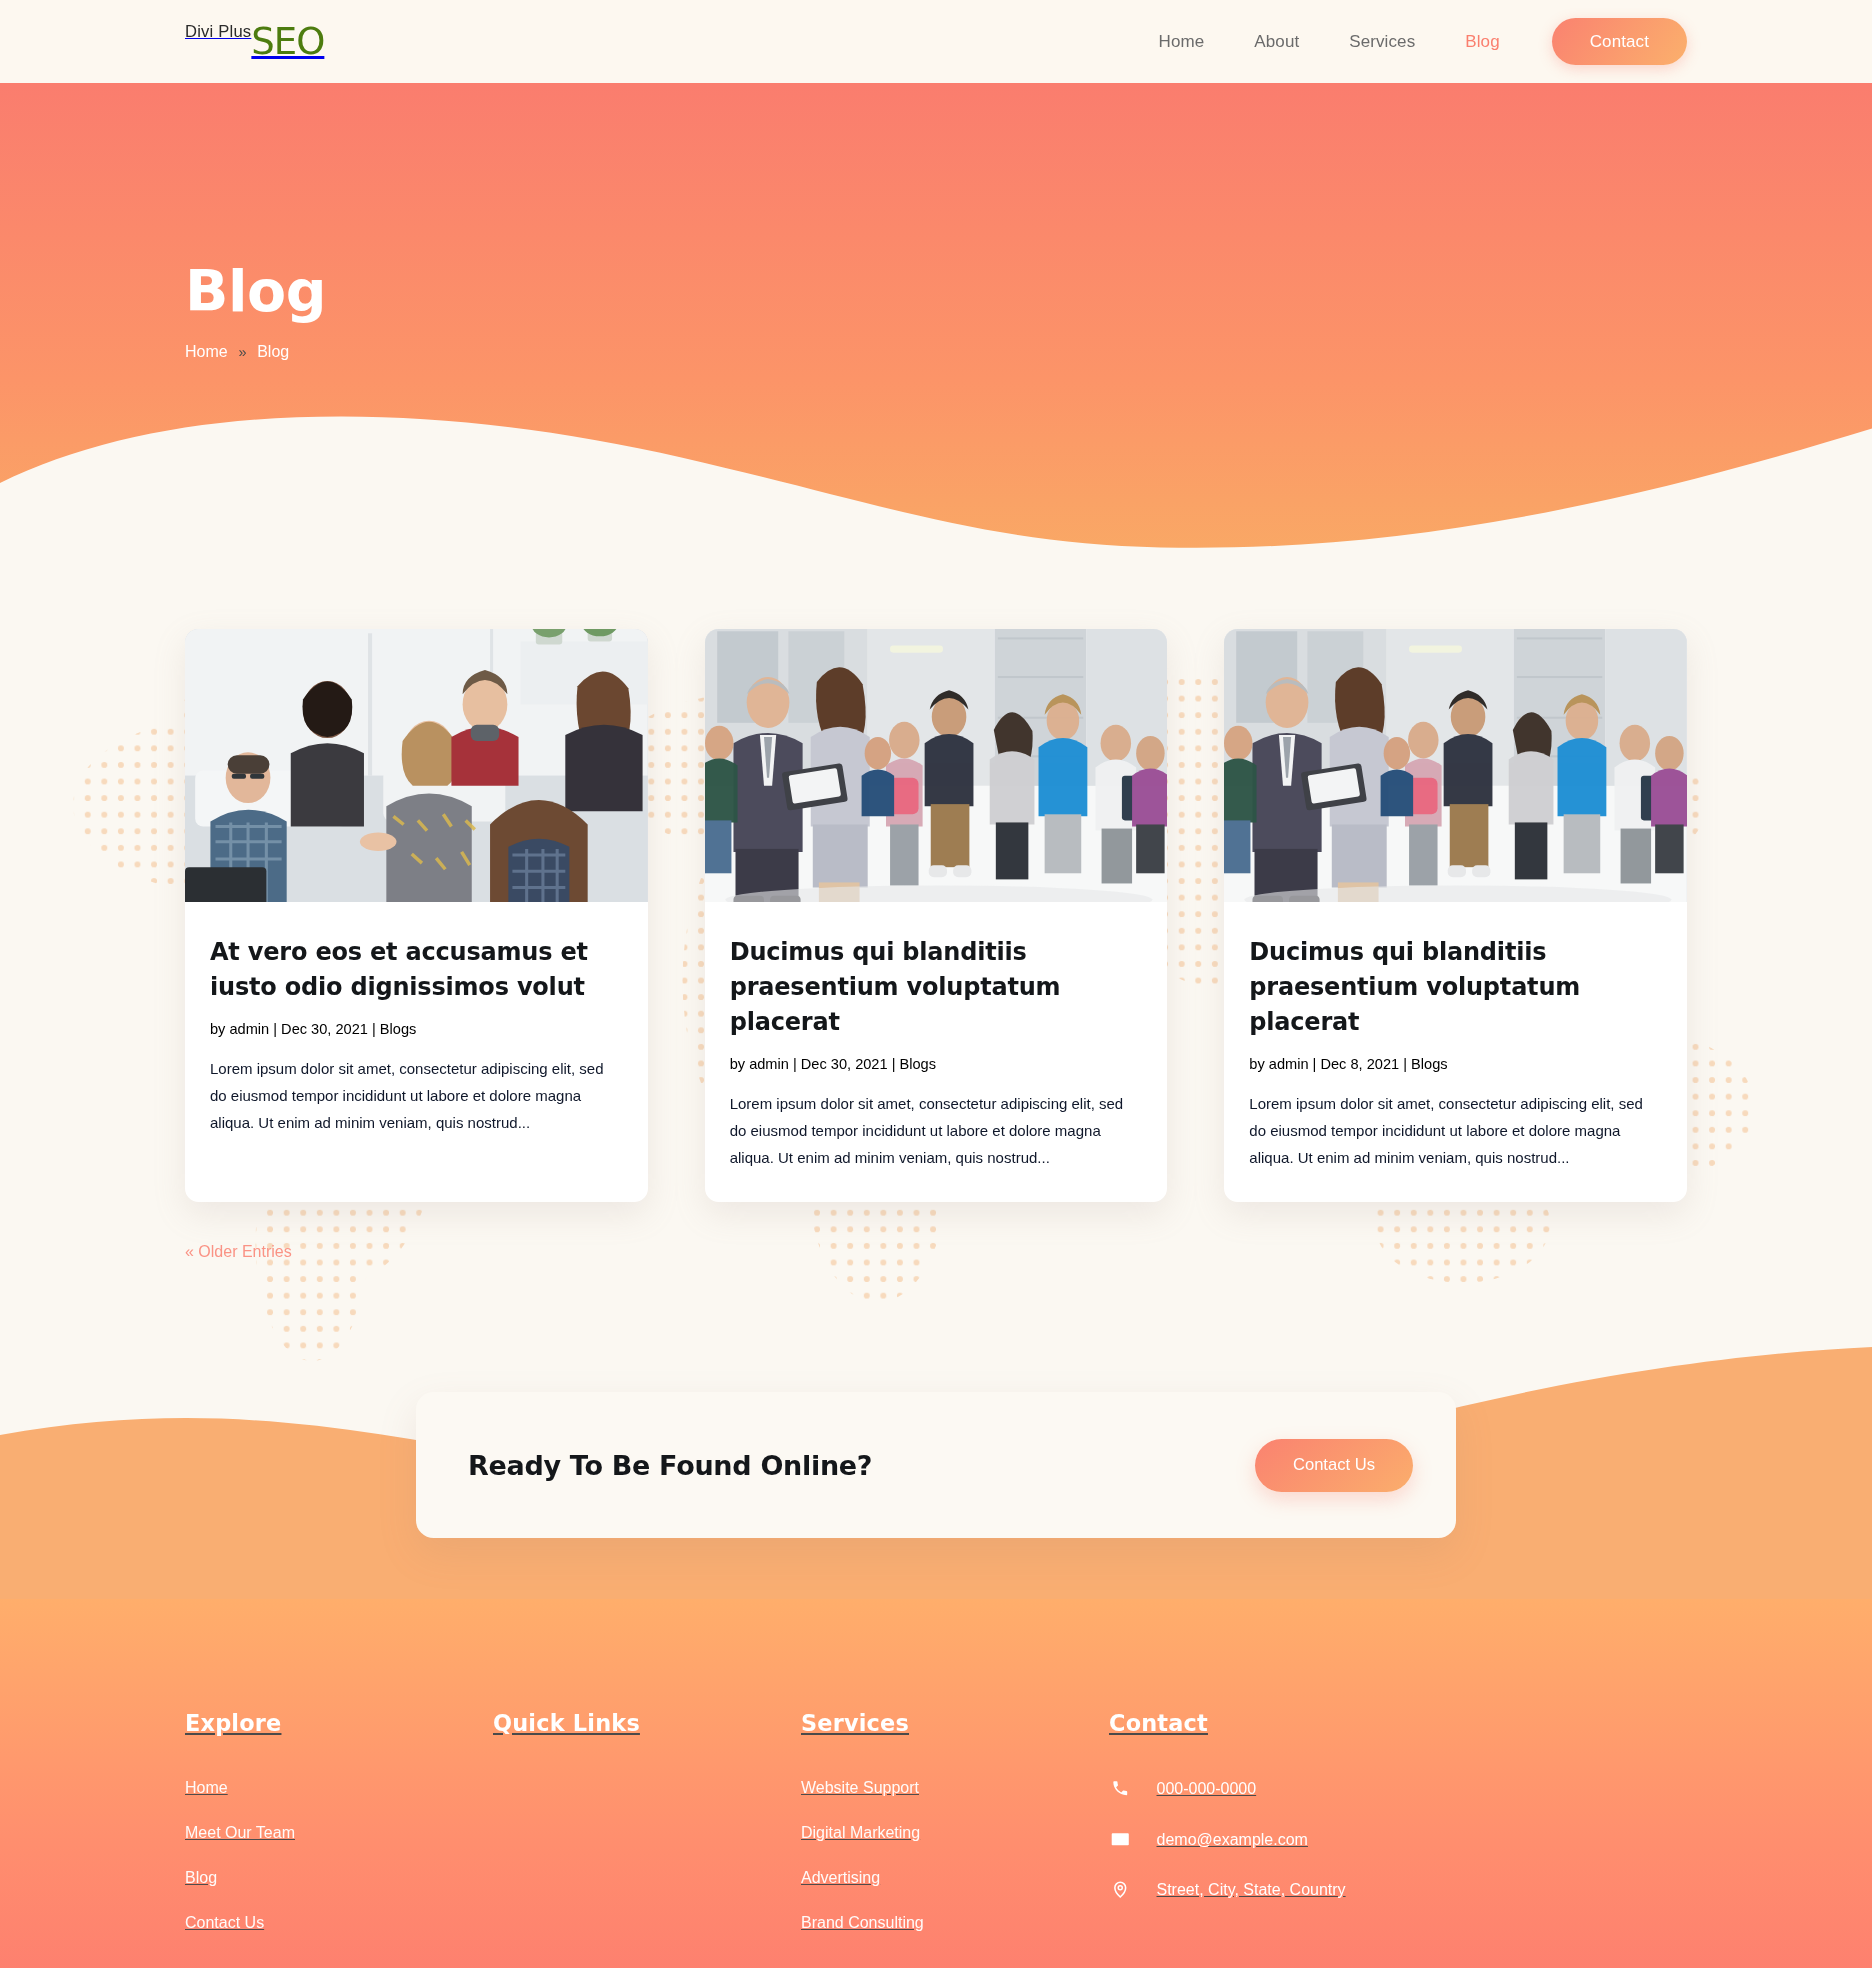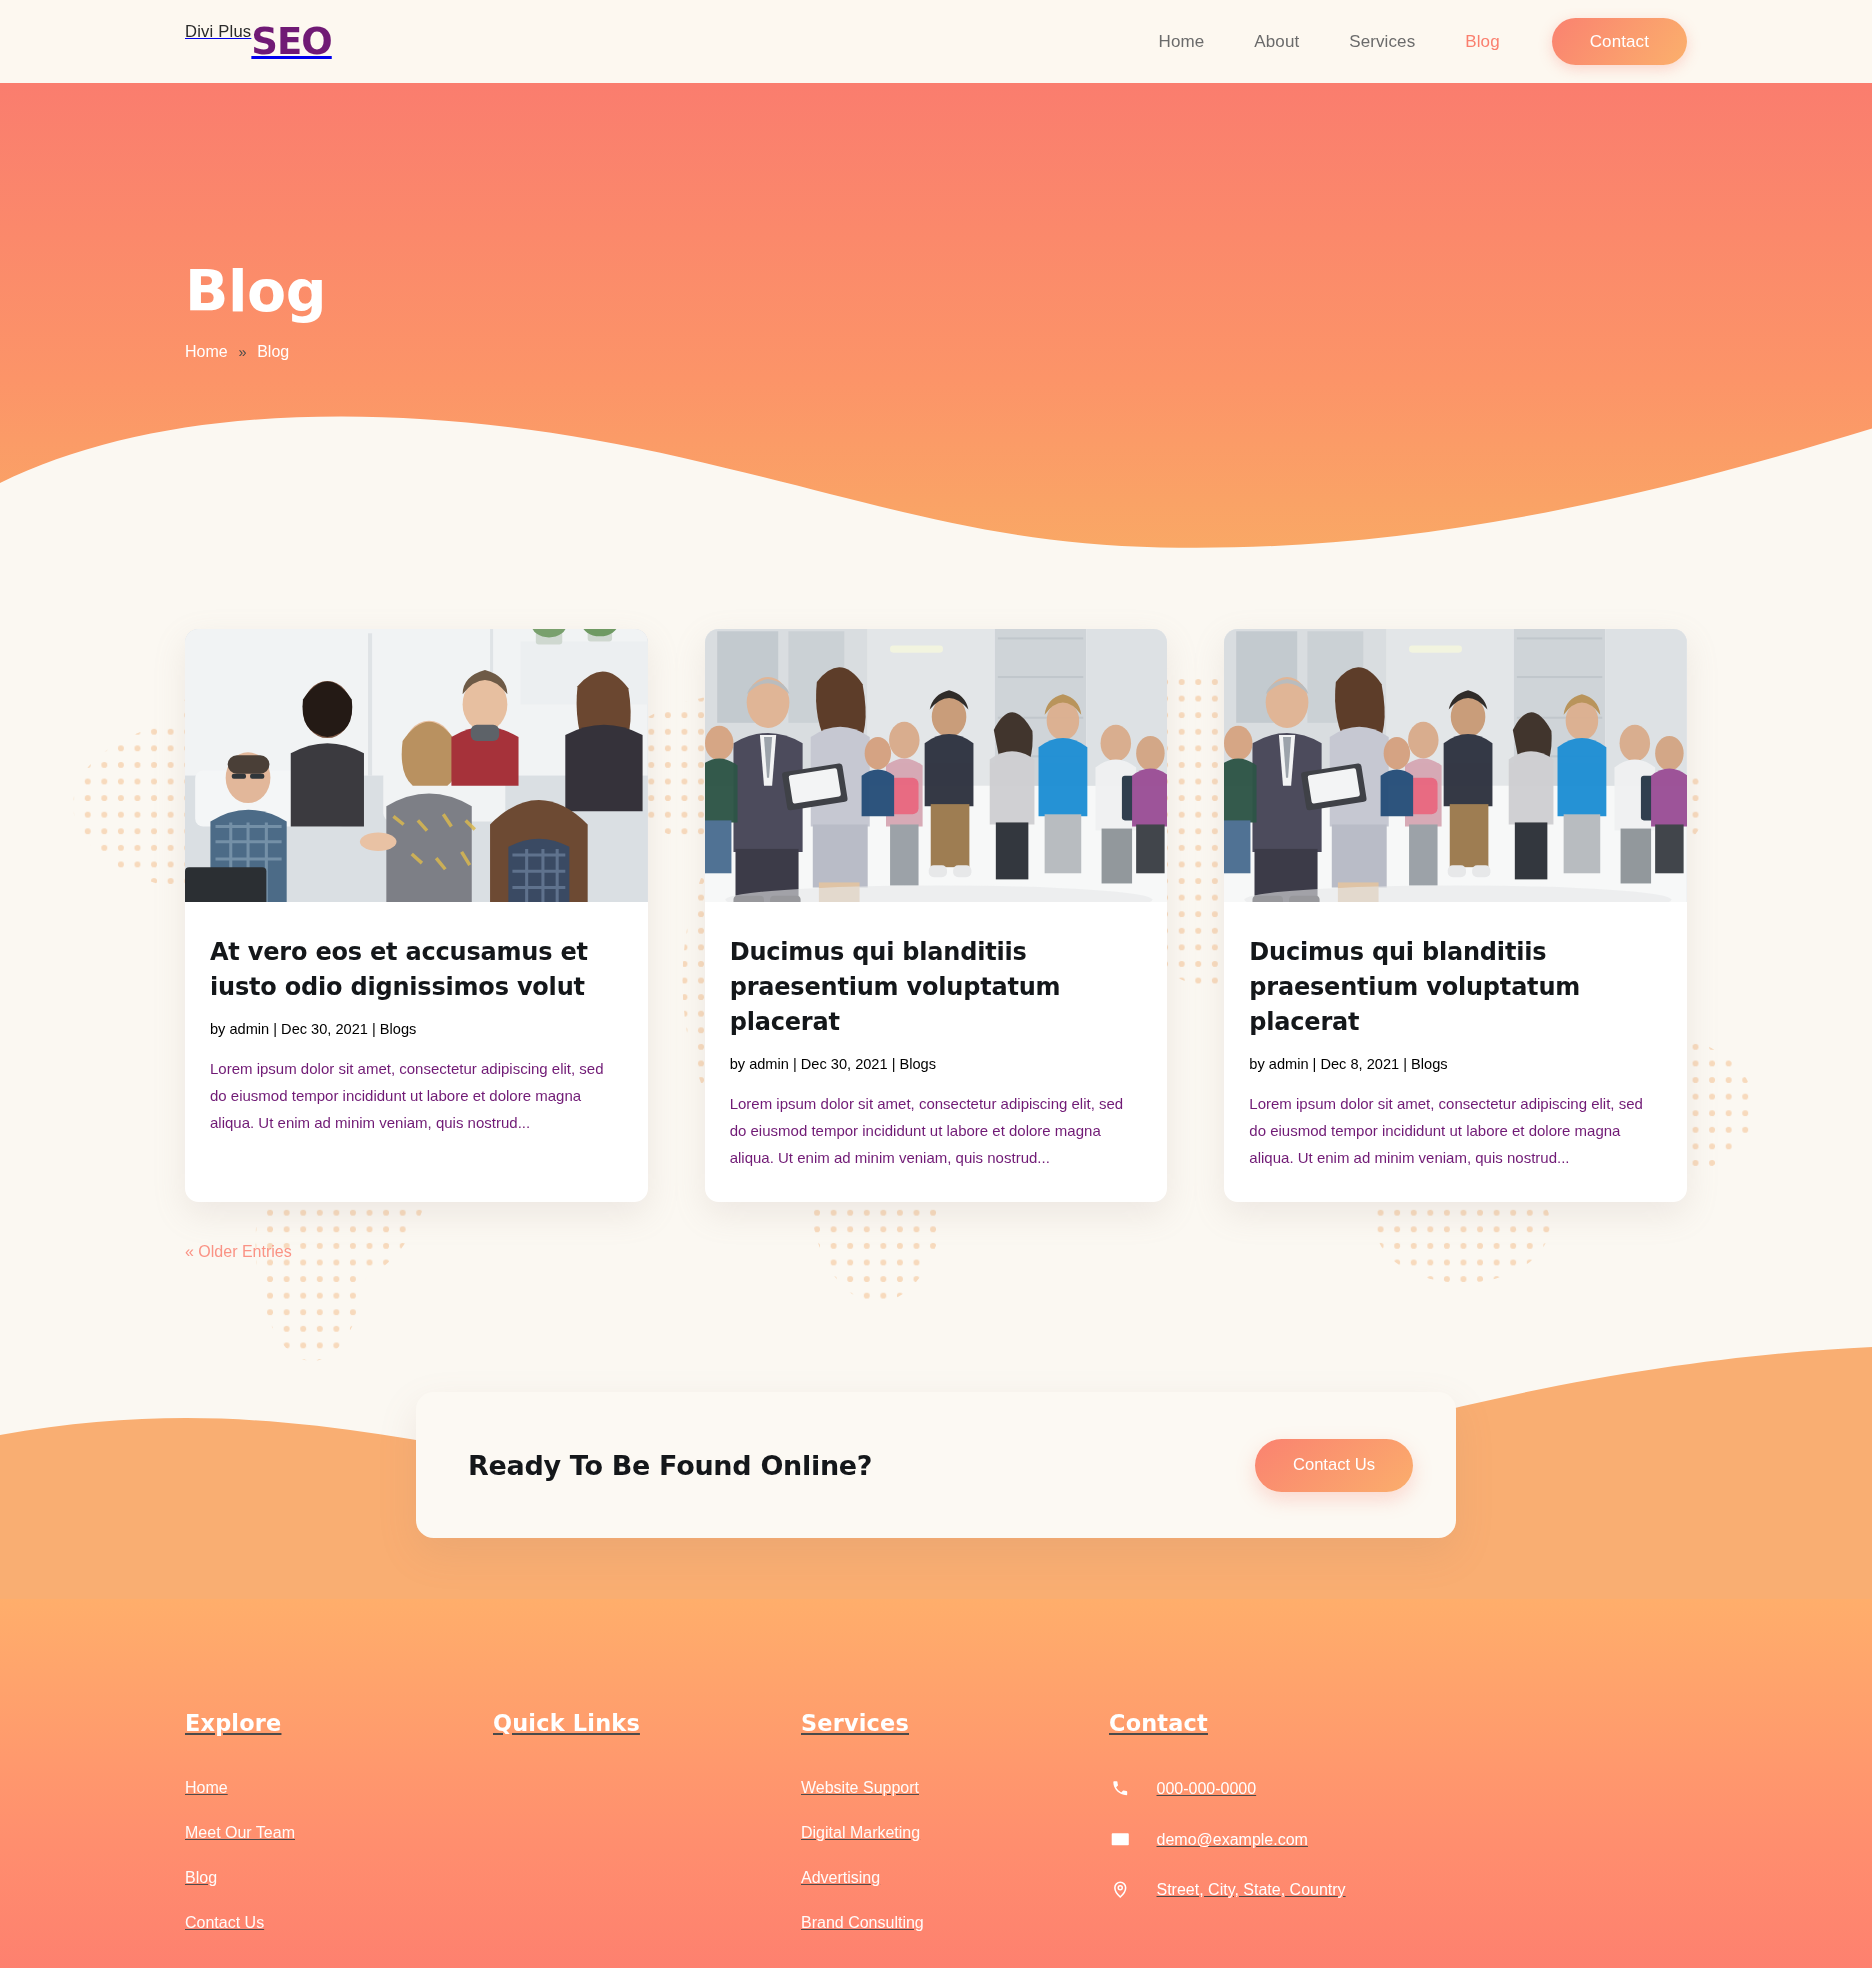--- a/index.html
+++ b/index.html
@@ -26,21 +26,21 @@
     display:flex;
     align-items:center;
     padding:0 185px 0 185px;
   }
   .logo{ display:flex; flex-direction:row; line-height:1; }
   .logo-top{
     font-size:16.6px; color:#2b2b2b; font-weight:400;
     letter-spacing:0.2px; margin-bottom:1px;
   }
   .logo-main{
-    font-size:37px; font-weight:700; color:#701a75;
+    font-size:37px; font-weight:400; color:#4d7c0f;
     letter-spacing:-1px; line-height:.95;
     font-family:"DejaVu Sans", sans-serif;
   }
   .nav{
     margin-left:auto;
     display:flex;
     align-items:center;
     gap:0;
   }
   .nav a{
@@ -126,21 +126,21 @@
     font-size:24px; font-weight:700; color:#14171A;
     line-height:1.45; letter-spacing:-0.2px;
     font-family:"DejaVu Sans", sans-serif;
   }
   .card-meta{
     margin-top:16.6px;
     font-size:14.6px; color:#000000;
   }
   .card-excerpt{
     margin-top:17.6px;
-    font-size:15px; line-height:1.82; color:#701a75;
+    font-size:15px; line-height:1.82; color:#0f172a;
   }
   .older{
     display:inline-block;
     margin:41px 0 0 0;
     color:#FA9385; font-size:16px; text-decoration:none;
   }
 
   
   .cta-wrap{
     position:relative;

